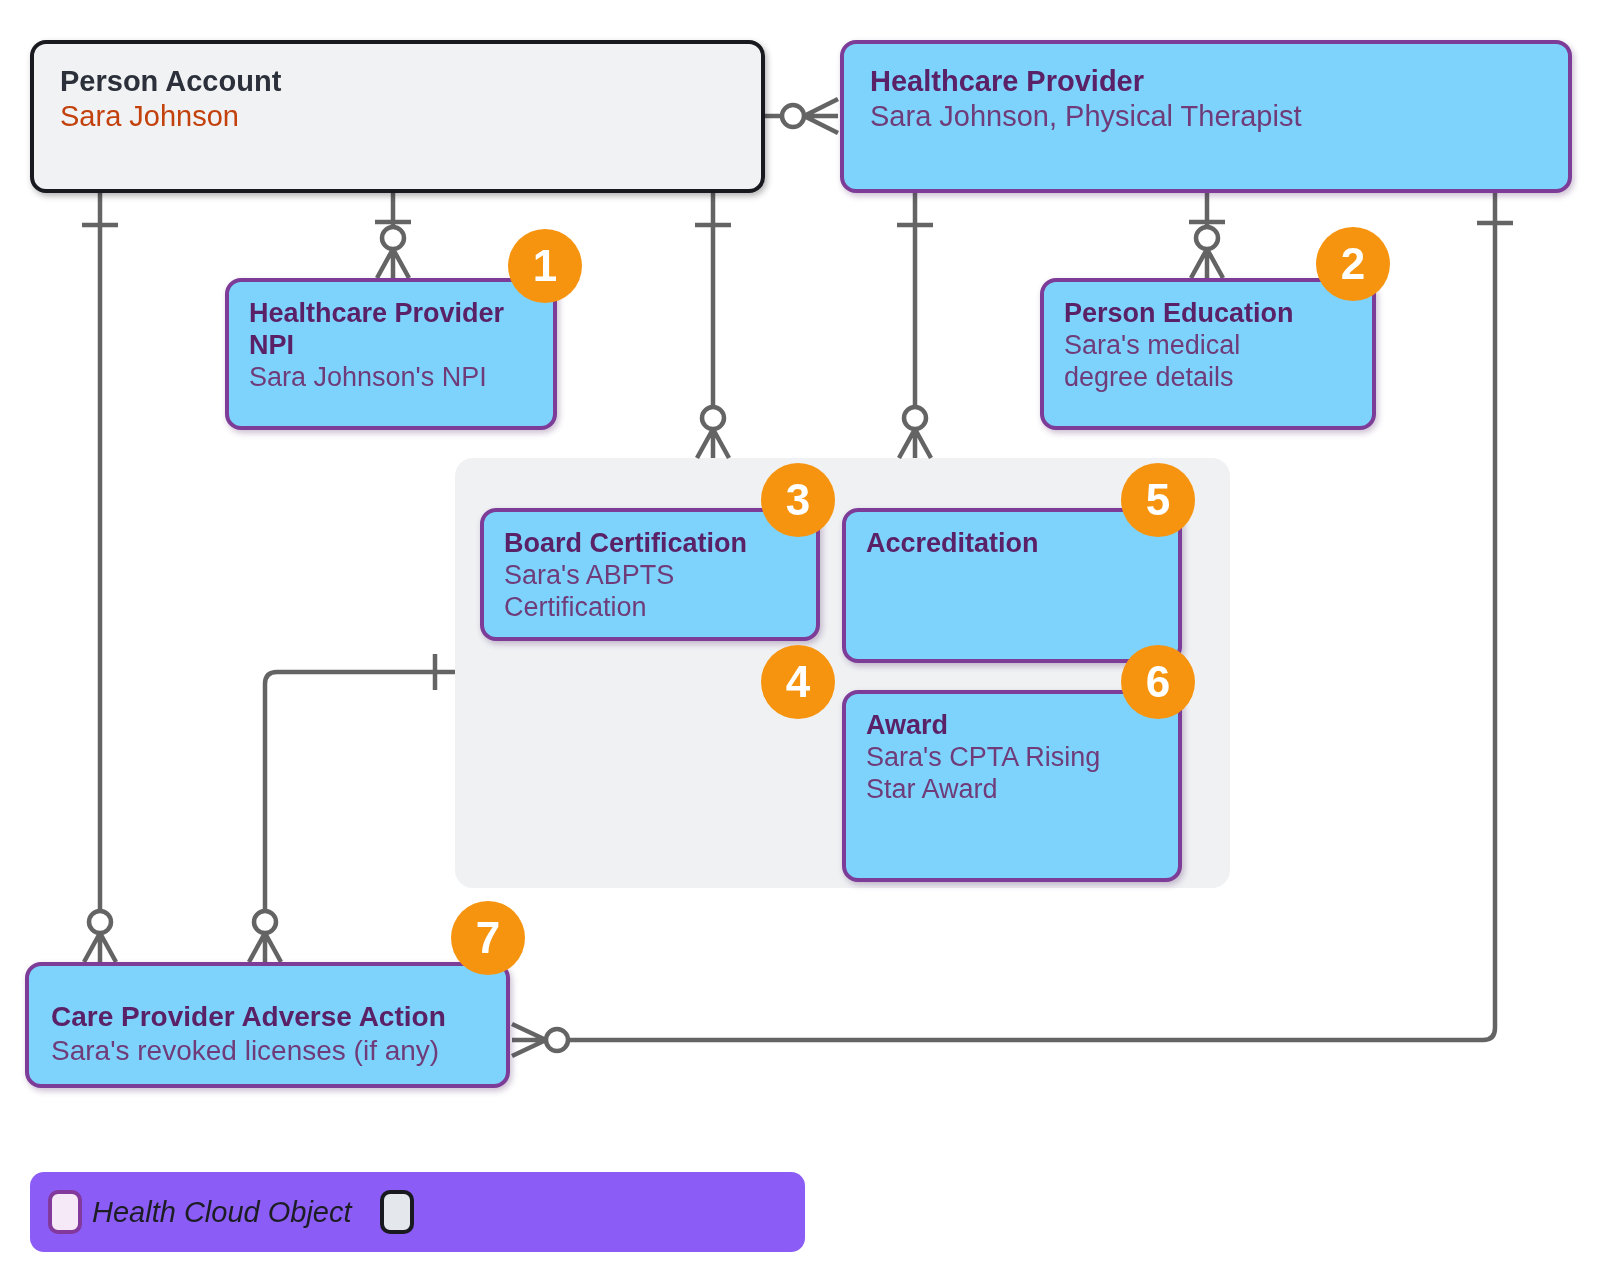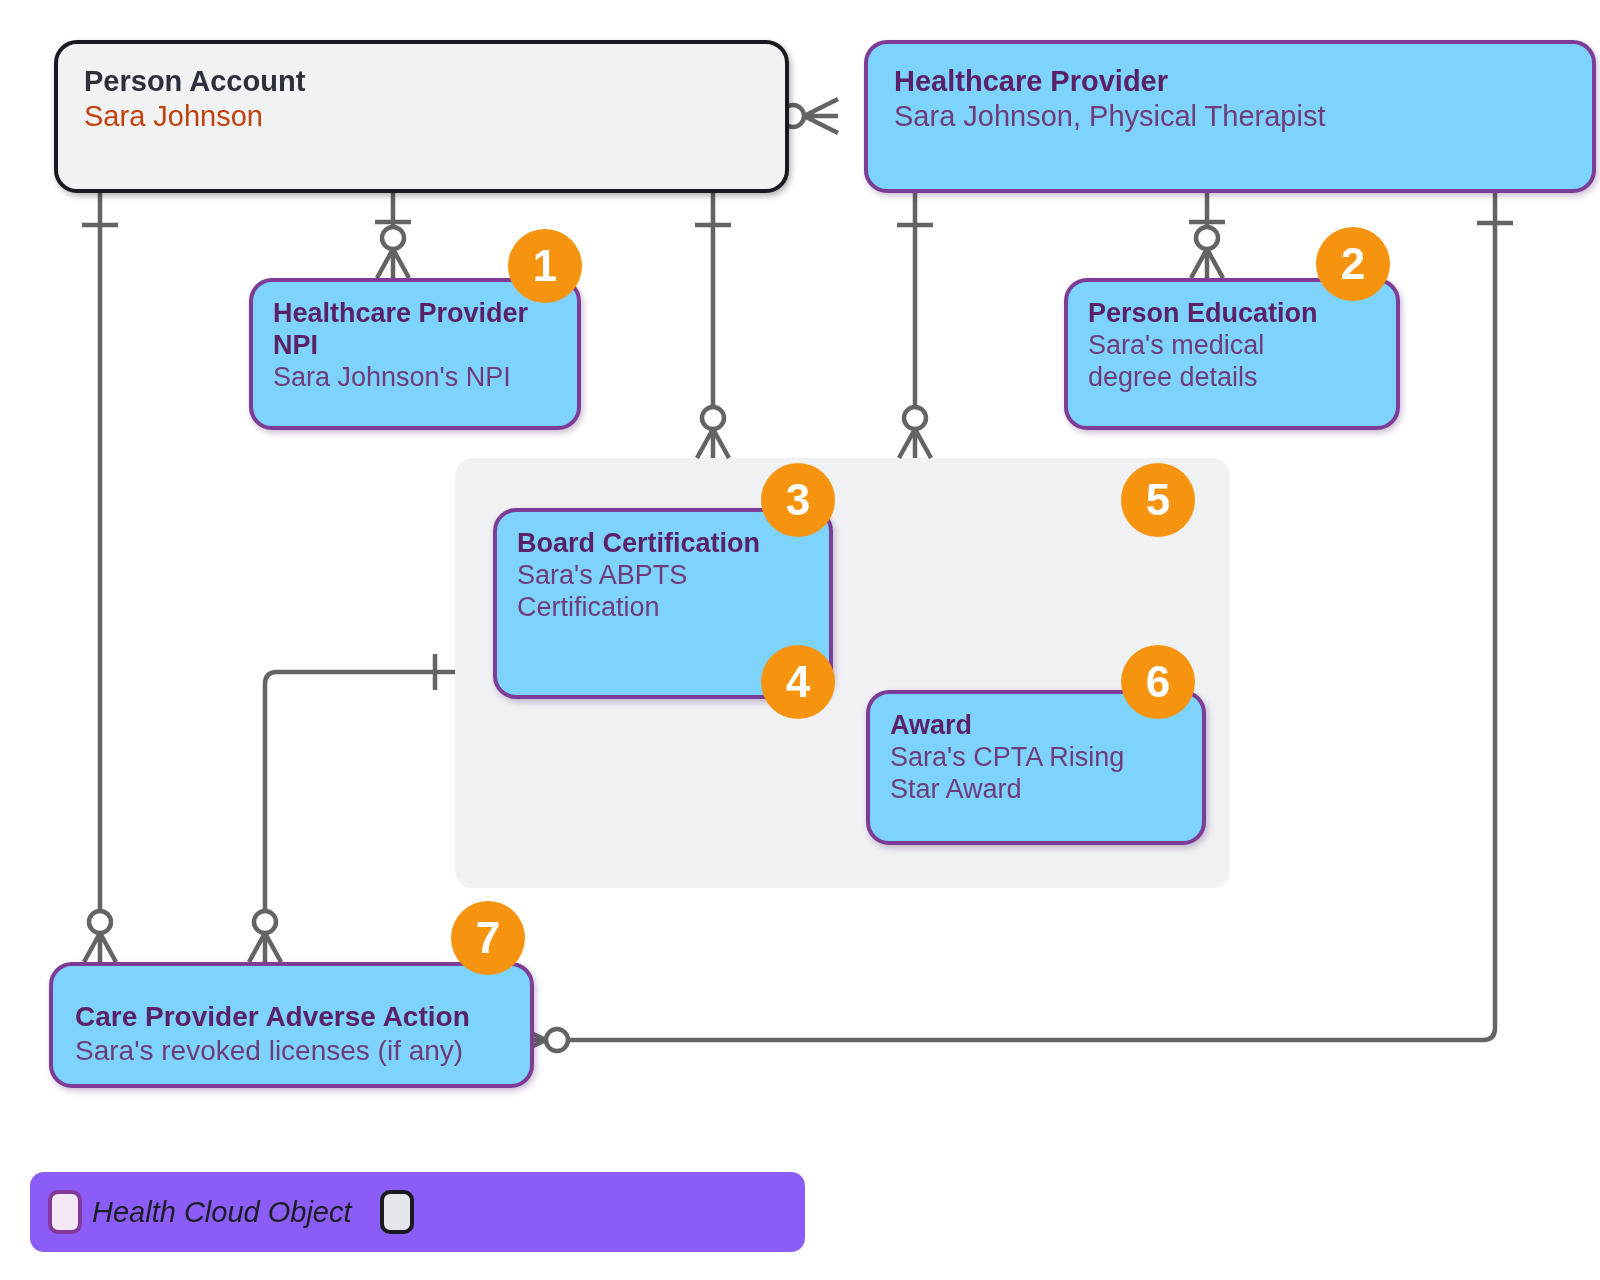--- a/index.html
+++ b/index.html
@@ -1,21 +1,21 @@
 <!DOCTYPE html>
 <html><head>
 <meta charset="utf-8">
 <style>
   html,body{margin:0;padding:0;background:#ffffff;}
   .canvas{position:relative;width:1600px;height:1280px;background:#ffffff;overflow:hidden;
           font-family:"Liberation Sans",sans-serif;}
   .group-bg{position:absolute;left:455px;top:458px;width:775px;height:430px;
             background:#eff1f3;border-radius:18px;}
   .wires{position:absolute;left:0;top:0;}
-  .box{position:absolute;box-sizing:border-box;border-radius:23px;padding:16px 20px;margin-left:24px;}
+  .box{position:absolute;box-sizing:border-box;border-radius:16px;padding:16px 20px;}
   .box.purple{background:#7dd3fc;border:4px solid #7d3c98;box-shadow:2px 3px 6px rgba(70,20,90,.28);}
   .box.standard{background:#f1f2f3;border:4px solid #181a20;box-shadow:2px 3px 6px rgba(0,0,0,.30);}
   .box .title{font-weight:bold;white-space:pre-line;}
   .box .sub{white-space:pre-line;}
   .box.purple .title{color:#5a2166;}
   .box.purple .sub{color:#6f3c79;}
   .box.standard .title{color:#2b303a;}
   .box.standard .sub{color:#c2410c;}
   .box.big{padding:20px 26px;}
   .box.big .title,.box.big .sub{font-size:29px;line-height:1.22;}
@@ -106,29 +106,33 @@
 NPI</div>
     <div class="sub">Sara Johnson's NPI</div>
   </div>
 
   <div class="box small purple" style="left:1040px;top:278px;width:336px;height:152px;">
     <div class="title">Person Education</div>
     <div class="sub">Sara's medical
 degree details</div>
   </div>
 
-  <div class="box small purple" style="left:469px;top:508px;width:340px;height:191px;">
+  <div class="box small purple" style="left:480px;top:508px;width:340px;height:133px;">
     <div class="title">Board Certification</div>
     <div class="sub">Sara's ABPTS
 Certification</div>
   </div>
 
+  <div class="box small purple" style="left:842px;top:508px;width:340px;height:155px;">
+    <div class="title">Accreditation</div>
+    <div class="sub"></div>
+  </div>
 
 
-  <div class="box small purple" style="left:842px;top:690px;width:340px;height:155px;">
+  <div class="box small purple" style="left:842px;top:690px;width:340px;height:192px;">
     <div class="title">Award</div>
     <div class="sub">Sara's CPTA Rising
 Star Award</div>
   </div>
 
   <div class="box wide purple" style="left:25px;top:962px;width:485px;height:126px;padding:34px 22px;">
     <div class="title">Care Provider Adverse Action</div>
     <div class="sub">Sara's revoked licenses (if any)</div>
   </div>
 

